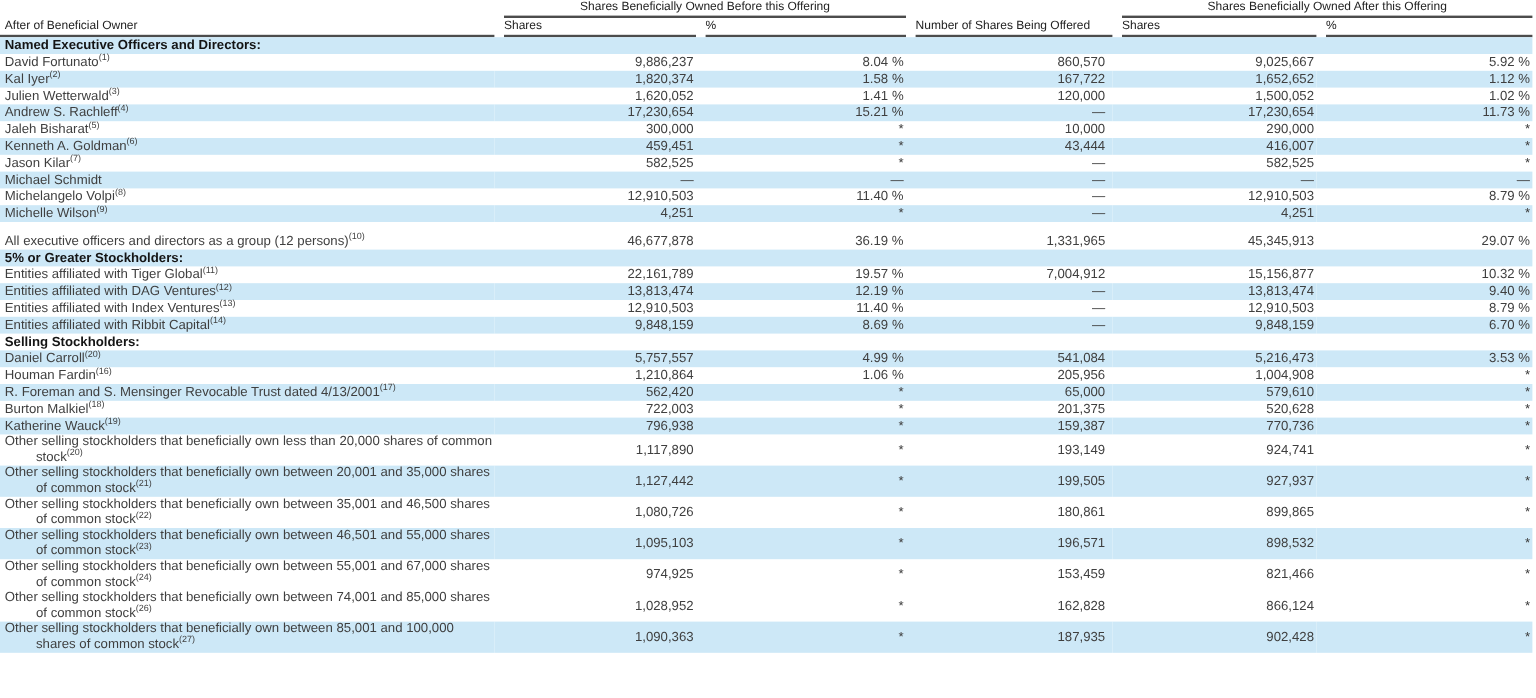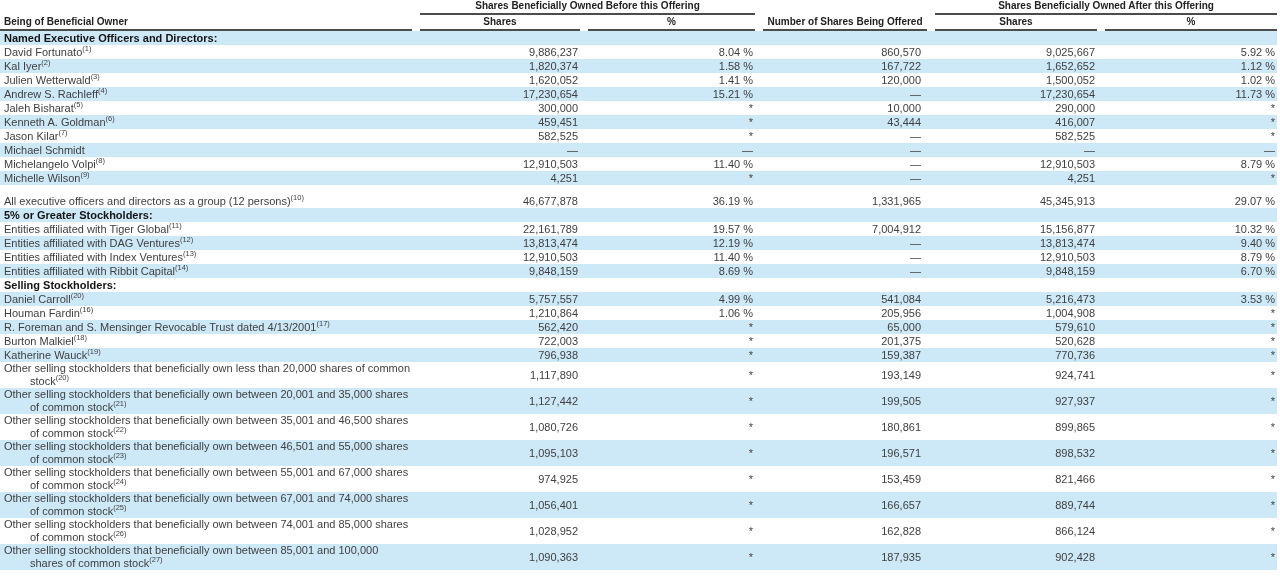--- a/index.html
+++ b/index.html
@@ -13,26 +13,26 @@
     width:1277px;margin:0;
   }
   col.c-name{width:412px;}
   col.c-bshares{width:168px;}
   col.c-bpct{width:175px;}
   col.c-offered{width:172px;}
   col.c-ashares{width:170px;}
   col.c-apct{width:180px;}
 
   
-  thead td{padding:0;vertical-align:bottom;font-weight:bold;color:#222;font-size:10px;line-height:12px;}
+  thead td{padding:0;vertical-align:bottom;font-weight:normal;color:#222;font-size:10px;line-height:12px;}
   .grp-pad{padding-left:8px;}
   .grp-rule{border-bottom:2px solid #4c4c4c;text-align:center;padding-bottom:1px;}
   .sub-pad{padding-left:8px;}
   .sub-rule{border-bottom:2px solid #4c4c4c;padding-bottom:1px;}
-  .sub-center{text-align:center;}
+  .sub-center{}
   .name-head .sub-rule{text-align:left;padding-left:4px;}
   thead tr.grp-row td{height:14px;}
   thead tr.sub-row td{height:16px;}
 
   
   td{font-size:11px;}
   tr.single td{height:14px;line-height:14px;padding-top:0;padding-bottom:0;}
   tr.double td{line-height:13px;padding-top:0;padding-bottom:0;height:26px;}
   tr.shade td{background:#cde8f7;}
   tr.spacer td{height:7px;background:#fff;}
@@ -61,21 +61,21 @@
       <td colspan="2" class="grp-pad">
         <div class="grp-rule">Shares Beneficially Owned Before this Offering</div>
       </td>
       <td></td>
       <td colspan="2" class="grp-pad">
         <div class="grp-rule">Shares Beneficially Owned After this Offering</div>
       </td>
     </tr>
     <tr class="sub-row">
       <td class="name-head">
-        <div class="sub-rule">Being of Beneficial Owner</div>
+        <div class="sub-rule">After of Beneficial Owner</div>
       </td>
       <td class="sub-pad">
         <div class="sub-rule sub-center">Shares</div>
       </td>
       <td class="sub-pad">
         <div class="sub-rule sub-center">%</div>
       </td>
       <td class="sub-pad">
         <div class="sub-rule sub-center">Number of Shares Being Offered</div>
       </td>
@@ -343,30 +343,20 @@
       <tr class="double">
         <td class="name">
           <span class="wrap">Other selling stockholders that beneficially own between 55,001 and 67,000 shares of common stock<sup>(24)</sup></span>
         </td>
         <td class="num">974,925</td>
         <td class="num">*</td>
         <td class="num offered">153,459</td>
         <td class="num">821,466</td>
         <td class="num">*</td>
       </tr>
-      <tr class="double shade">
-        <td class="name">
-          <span class="wrap">Other selling stockholders that beneficially own between 67,001 and 74,000 shares of common stock<sup>(25)</sup></span>
-        </td>
-        <td class="num">1,056,401</td>
-        <td class="num">*</td>
-        <td class="num offered">166,657</td>
-        <td class="num">889,744</td>
-        <td class="num">*</td>
-      </tr>
       <tr class="double">
         <td class="name">
           <span class="wrap">Other selling stockholders that beneficially own between 74,001 and 85,000 shares of common stock<sup>(26)</sup></span>
         </td>
         <td class="num">1,028,952</td>
         <td class="num">*</td>
         <td class="num offered">162,828</td>
         <td class="num">866,124</td>
         <td class="num">*</td>
       </tr>

